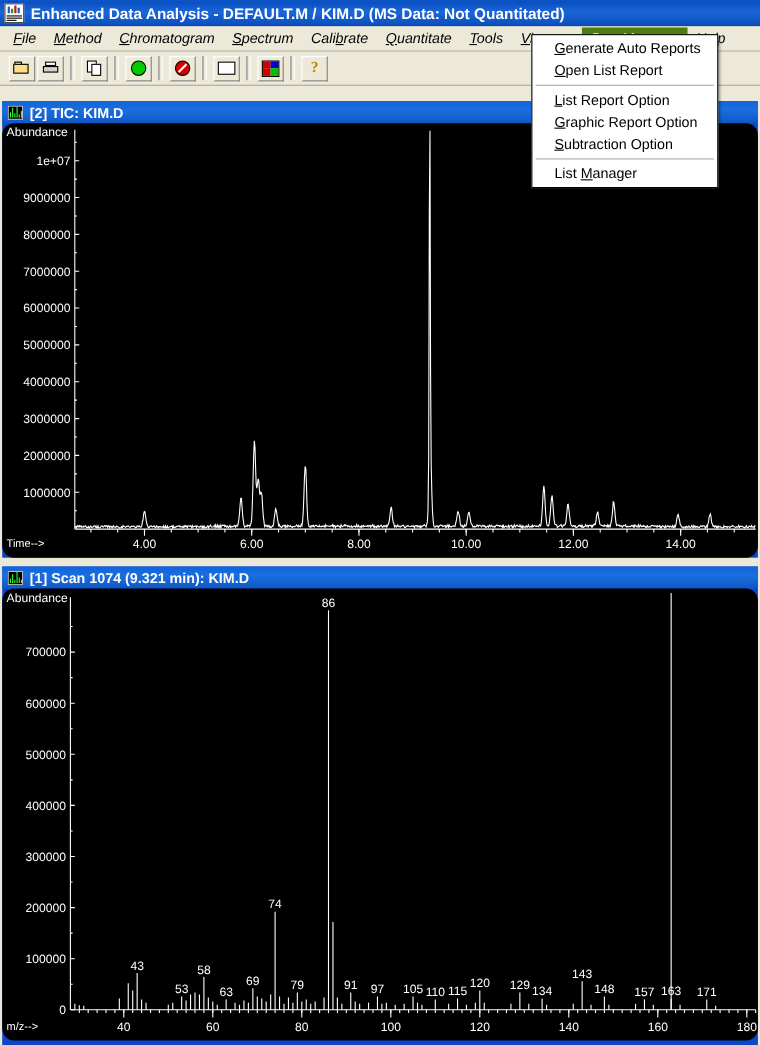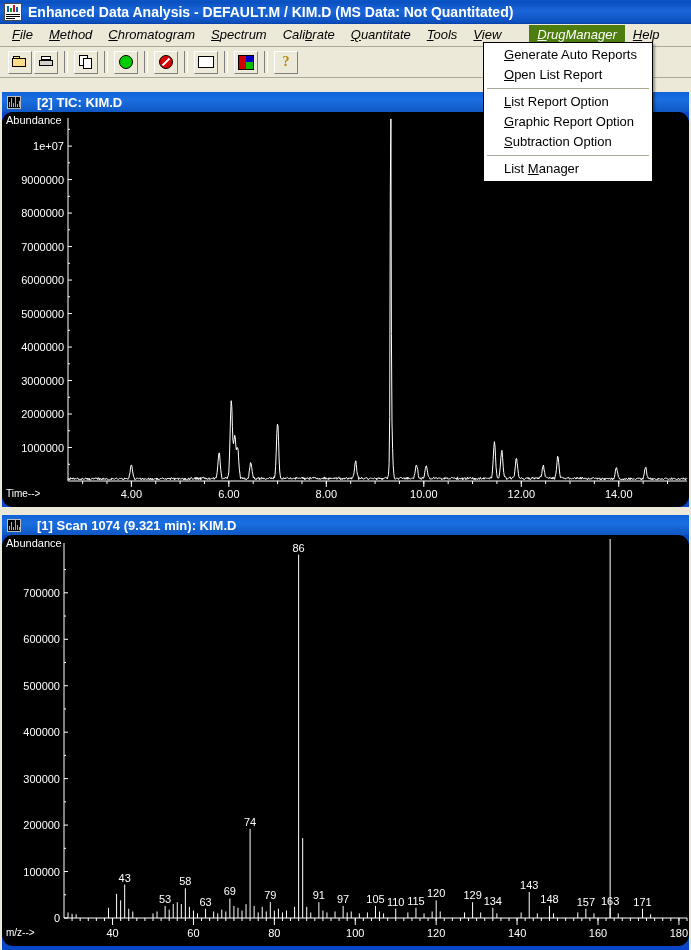--- a/index.html
+++ b/index.html
@@ -75,38 +75,38 @@
   .ic-stop{width:14px;height:14px;border-radius:50%;background:#d80000;border:1px solid #000;
     box-sizing:border-box;position:relative;}
   .ic-stop::after{content:"";position:absolute;left:1px;top:5px;width:10px;height:2px;background:#fff;
     transform:rotate(-45deg);transform-origin:center;}
   .ic-white{width:16px;height:12px;background:#ffffff;border:1px solid #000;box-sizing:border-box;}
   .ic-quad{width:16px;height:15px;display:grid;grid-template:1fr 1fr/1fr 1fr;border:1px solid #000;box-sizing:border-box;}
   .ic-quad span{display:block;}
   .ic-help{font-size:14px;font-weight:bold;color:#b8860b;line-height:14px;font-family:"Liberation Serif",serif;}
   
   #dropdown{
-    position:absolute;left:483px;top:42px;width:168px;
+    position:absolute;left:483px;top:31px;width:168px;
     background:#ffffff;
     border:1px solid #000000;
     box-shadow:2px 2px 2px rgba(0,0,0,0.35);
     z-index:50;padding:2px 0 2px 0;
   }
   .dd-item{
     padding:2px 6px 2px 20px;font-size:13px;color:#000;white-space:nowrap;line-height:16px;
   }
   .dd-item .hk{text-decoration:underline;}
   .dd-sep{height:1px;background:#aca899;margin:3px 3px;}
   
   .win{position:absolute;left:2px;background:#0a46c8;}
   .win-title{
     height:20px;
     background:linear-gradient(to bottom,#1064d8 0%,#1a6ee0 40%,#0f57c4 100%);
     display:flex;align-items:center;padding-left:5px;color:#fff;
-    font-size:13px;font-weight:bold;white-space:nowrap;gap:10px;
+    font-size:13px;font-weight:bold;white-space:nowrap;
   }
   .win-title .w-icon{
     width:14px;height:13px;margin-right:6px;flex:0 0 auto;position:relative;
     background:#000;border:1px solid #bbb;box-sizing:border-box;overflow:hidden;
   }
   .w-icon i{position:absolute;bottom:1px;width:1px;background:#33ff33;display:block;}
   .plot{background:#000000;position:relative;overflow:hidden;border-radius:11px;}
   .plot svg{display:block;}
   text{font-family:"Liberation Sans",sans-serif;fill:#ffffff;}
 </style>

